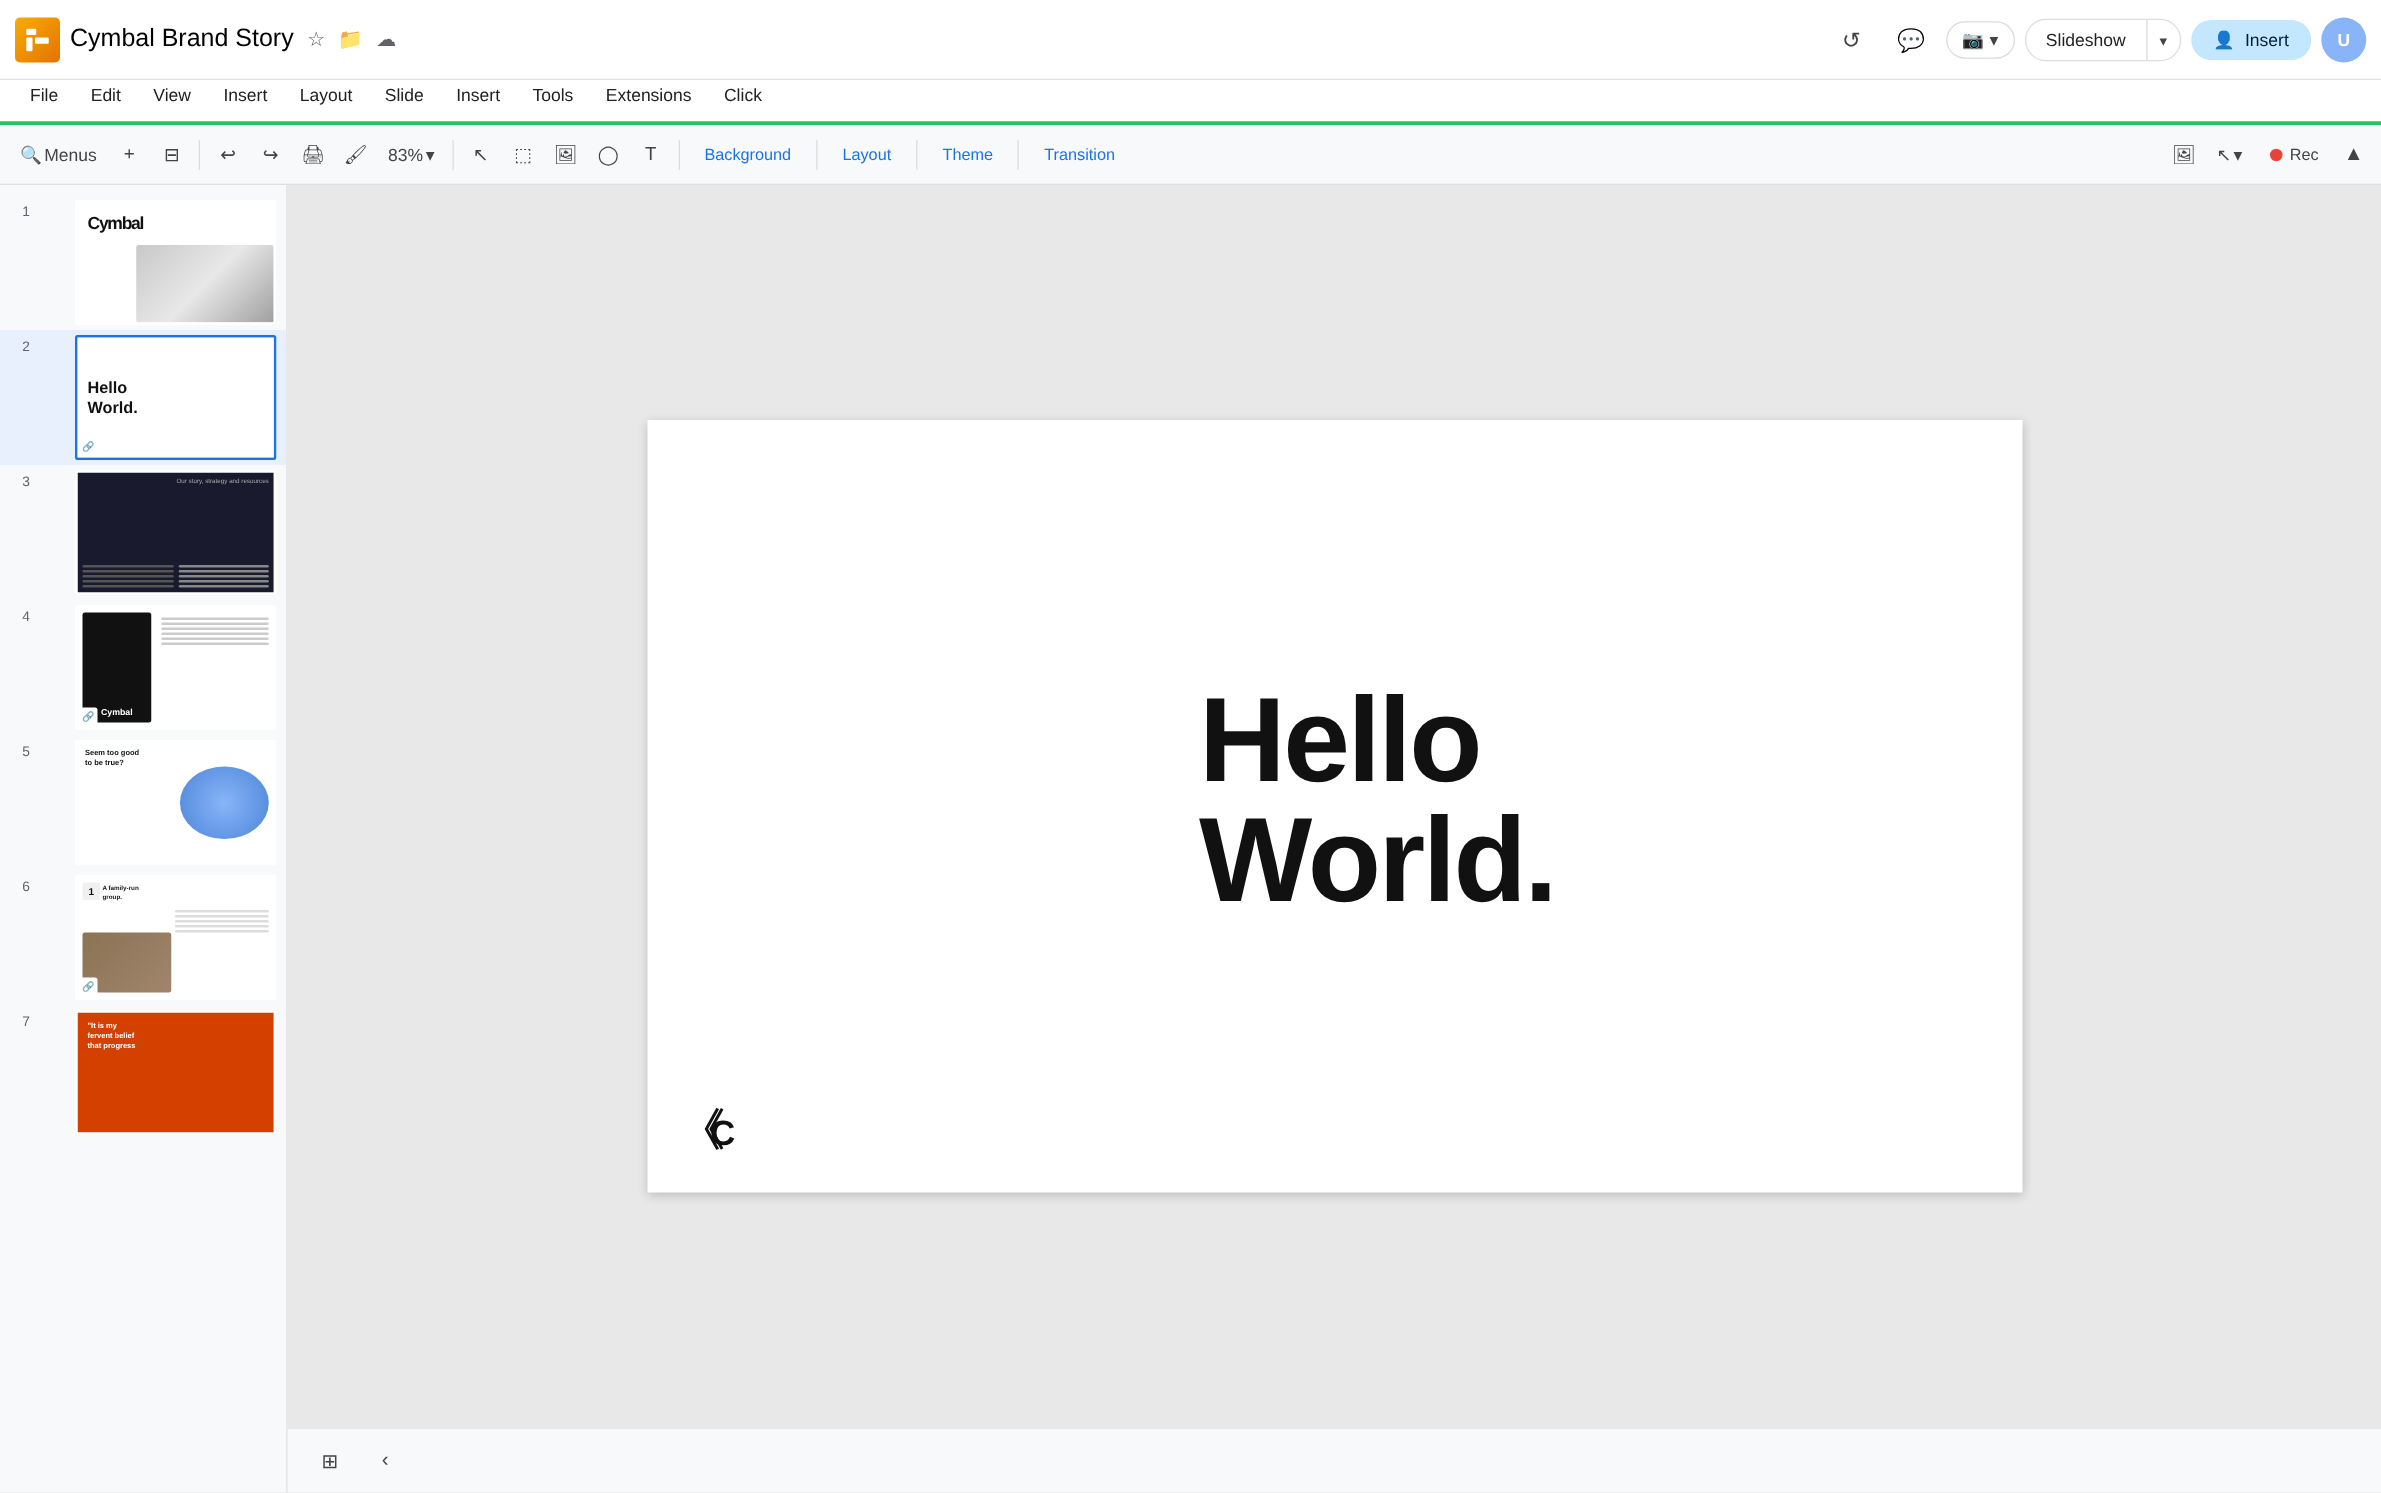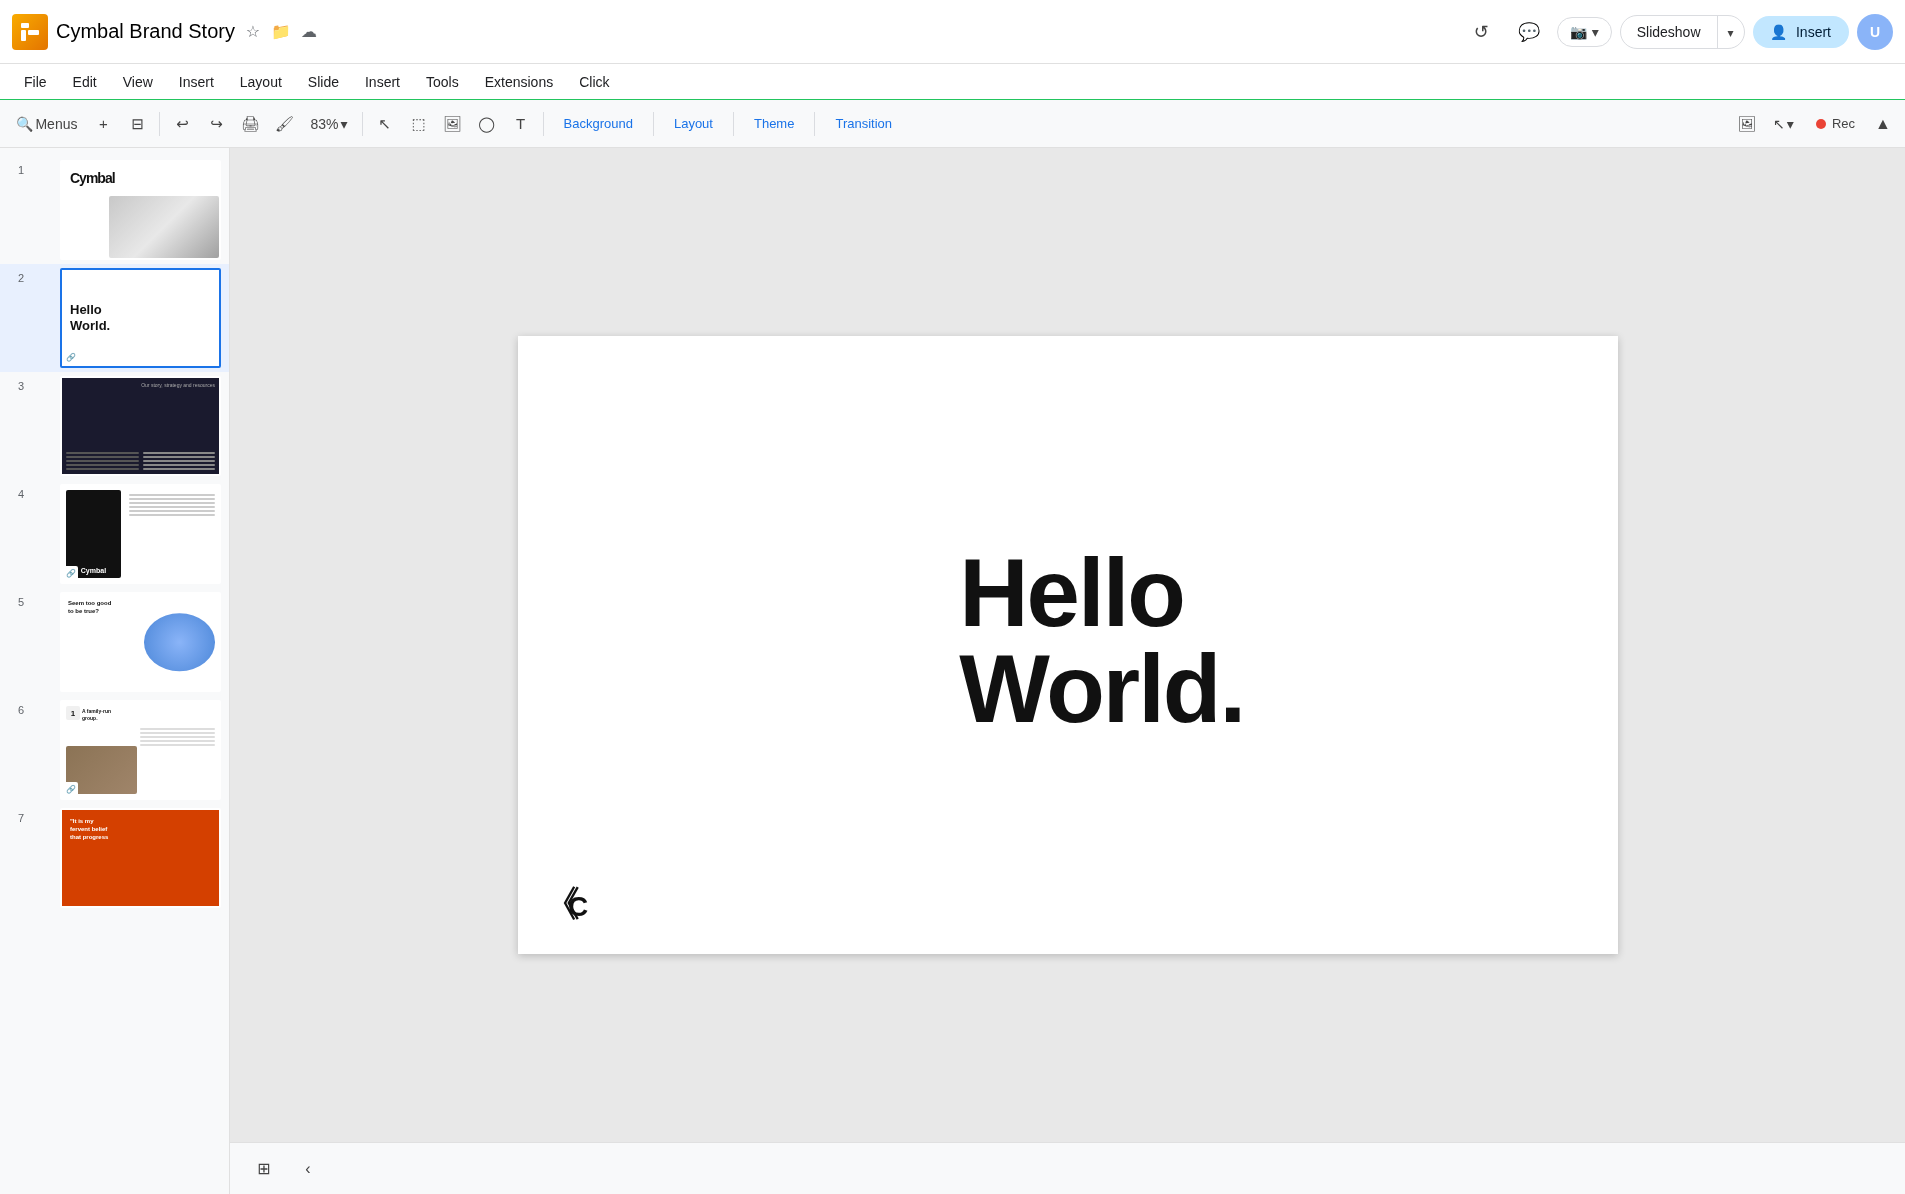--- a/index.html
+++ b/index.html
@@ -71,25 +71,24 @@
     }
     .avatar {
       width: 36px; height: 36px; border-radius: 50%; overflow: hidden;
       background: #8ab4f8; display: flex; align-items: center; justify-content: center;
       color: white; font-size: 14px; font-weight: bold;
     }
 
     
     .menu-bar {
       display: flex;
-      align-items: center;
       background: #fff;
       height: 36px;
       padding: 0 12px;
-      border-bottom: 1px solid #22c55e;
+      border-bottom: 3px solid #22c55e;
       flex-shrink: 0;
       gap: 2px;
     }
     .menu-item {
       padding: 4px 12px; font-size: 14px; color: #202124;
       cursor: pointer; border-radius: 4px;
     }
 
     
     .toolbar {

